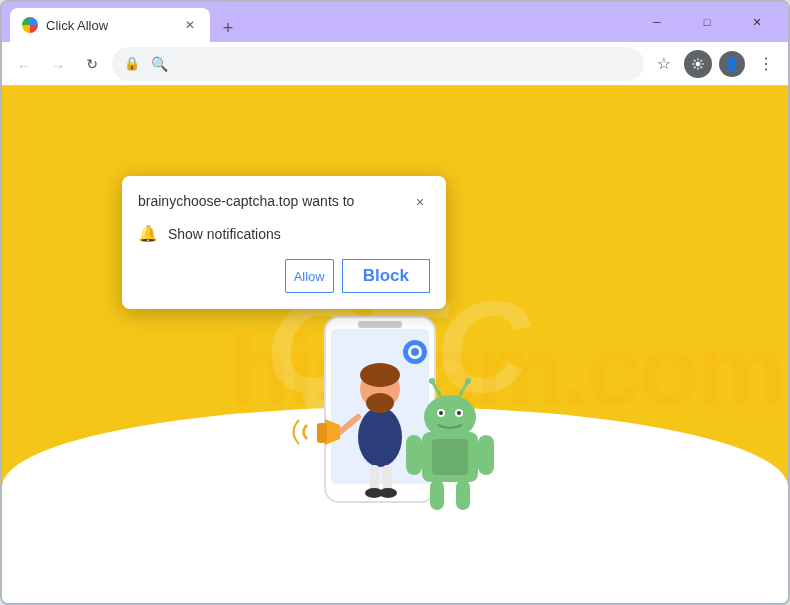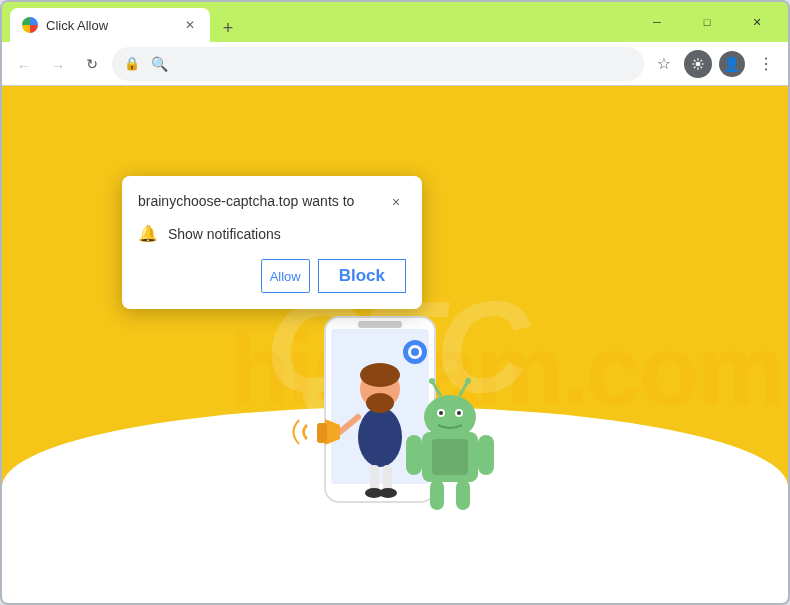--- a/index.html
+++ b/index.html
@@ -10,21 +10,21 @@
       background: #dee1e6;
       border: 2px solid #b0b8c4;
       border-radius: 8px;
       overflow: hidden;
     }
 
     
     .title-bar {
       display: flex;
       align-items: center;
-      background: #bef264;
+      background: #c4b5fd;
       height: 40px;
       padding: 0 8px;
       gap: 6px;
     }
     .tab-strip {
       display: flex;
       align-items: flex-end;
       flex: 1;
       height: 100%;
     }
@@ -250,21 +250,21 @@
       letter-spacing: -3px;
       user-select: none;
       white-space: nowrap;
     }
 
     
     .notification-popup {
       position: absolute;
       top: 90px;
       left: 120px;
-      width: 300px;
+      width: 324px;
       background: white;
       border-radius: 8px;
       box-shadow: 0 4px 20px rgba(0,0,0,0.25);
       padding: 16px;
       z-index: 100;
     }
     .popup-header {
       display: flex;
       justify-content: space-between;
       align-items: flex-start;

